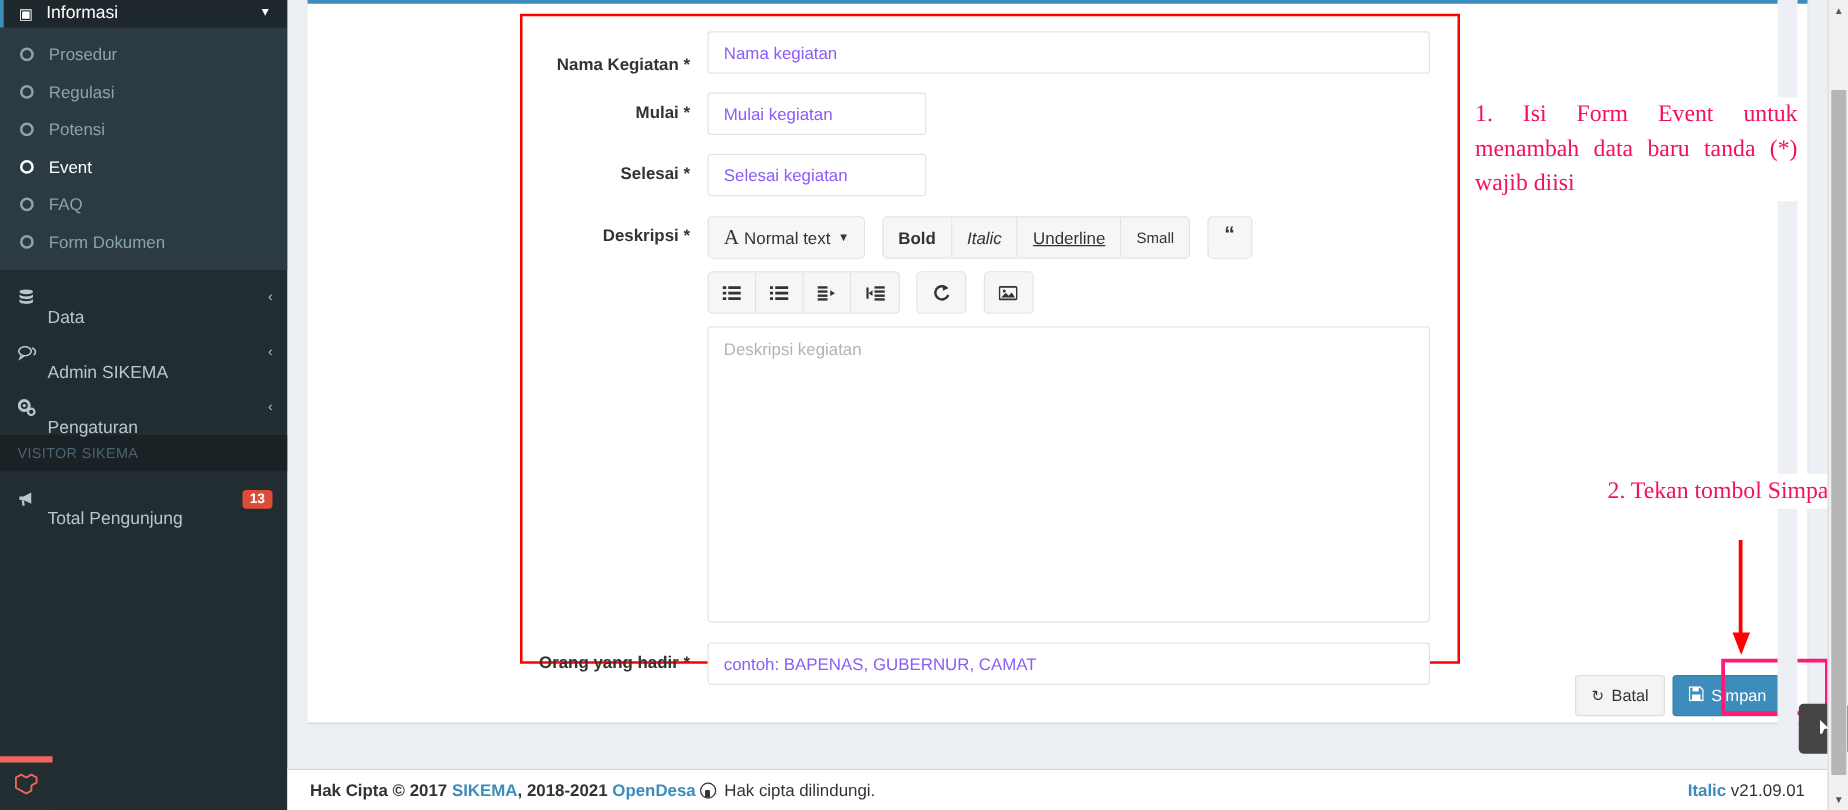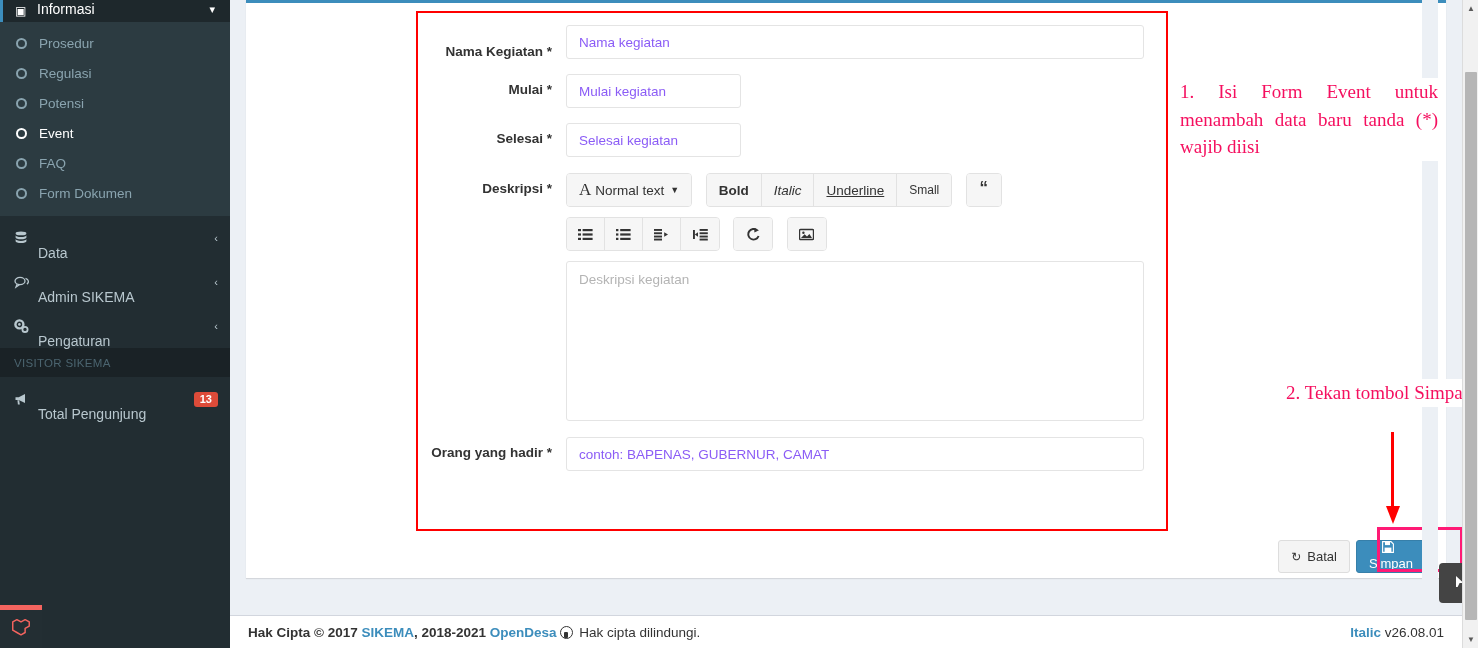--- a/index.html
+++ b/index.html
@@ -169,21 +169,21 @@
   .tb-btn.icon { padding: 0 9px; font-size: 14px; min-width: 38px; }
   .tb-bold { font-weight: bold; }
   .tb-italic { font-style: italic; }
   .tb-underline { text-decoration: underline; }
   .tb-small { font-size: 12px; }
   .tb-quote { font-size: 17px; font-weight: bold; line-height: 1; padding-bottom: 6px;}
   .tb-caret { font-size: 9px; margin-left: 6px; }
   .tb-serifA { font-family: "Liberation Serif", serif; font-size: 17px; margin-right: 4px; }
 
   #desc-area {
-    width: 578px; height: 160px;
+    width: 578px; height: 237px;
     border: 1px solid #e4e4e4;
     border-radius: 3px;
     background: #fff;
     padding: 10px 12px;
     font-size: 13.5px;
     color: #b4b4b4;
     margin-top: 10px;
   }
 
   
@@ -192,21 +192,21 @@
     display: flex; align-items: center; gap: 6px;
   }
   .btn {
     height: 33px;
     display: flex; align-items: center;
     padding: 0 12px;
     border-radius: 3px;
     font-size: 13px;
   }
   .btn-default { background: #f4f4f4; border: 1px solid #ddd; color: #333; }
-  .btn-primary { background: #3c8dbc; border: 1px solid #367fa9; color: #fff; flex-direction: column; }
+  .btn-primary { background: #3c8dbc; border: 1px solid #367fa9; color: #fff; }
   .btn .bi { margin-right: 6px; font-size: 12px; }
 
   #simpan-highlight {
     position: absolute;
     left: 1131px; top: 524px;
     width: 86px; height: 45px;
     border: 3px solid #ff1a75;
   }
 
   
@@ -568,21 +568,21 @@
     <div class="shaft"></div>
     <div class="head"></div>
   </div>
 </div>
 
 <div id="page-footer">
   <div style="flex:1;">
     <b>Hak Cipta © 2017 </b><span class="blue">SIKEMA</span><b>, 2018-2021 </b><span class="blue">OpenDesa</span><span class="gh-icon"></span><span> Hak cipta dilindungi.</span>
   </div>
   <div>
-    <span class="blue">Italic</span><span> v26.08.01</span>
+    <span class="blue">Italic</span><span> v21.09.01</span>
   </div>
 </div>
 
 <div id="scrollbar">
   <div class="arrow-up">▲</div>
   <div class="thumb"></div>
   <div class="arrow-dn">▼</div>
 </div>
 
 </body></html>

